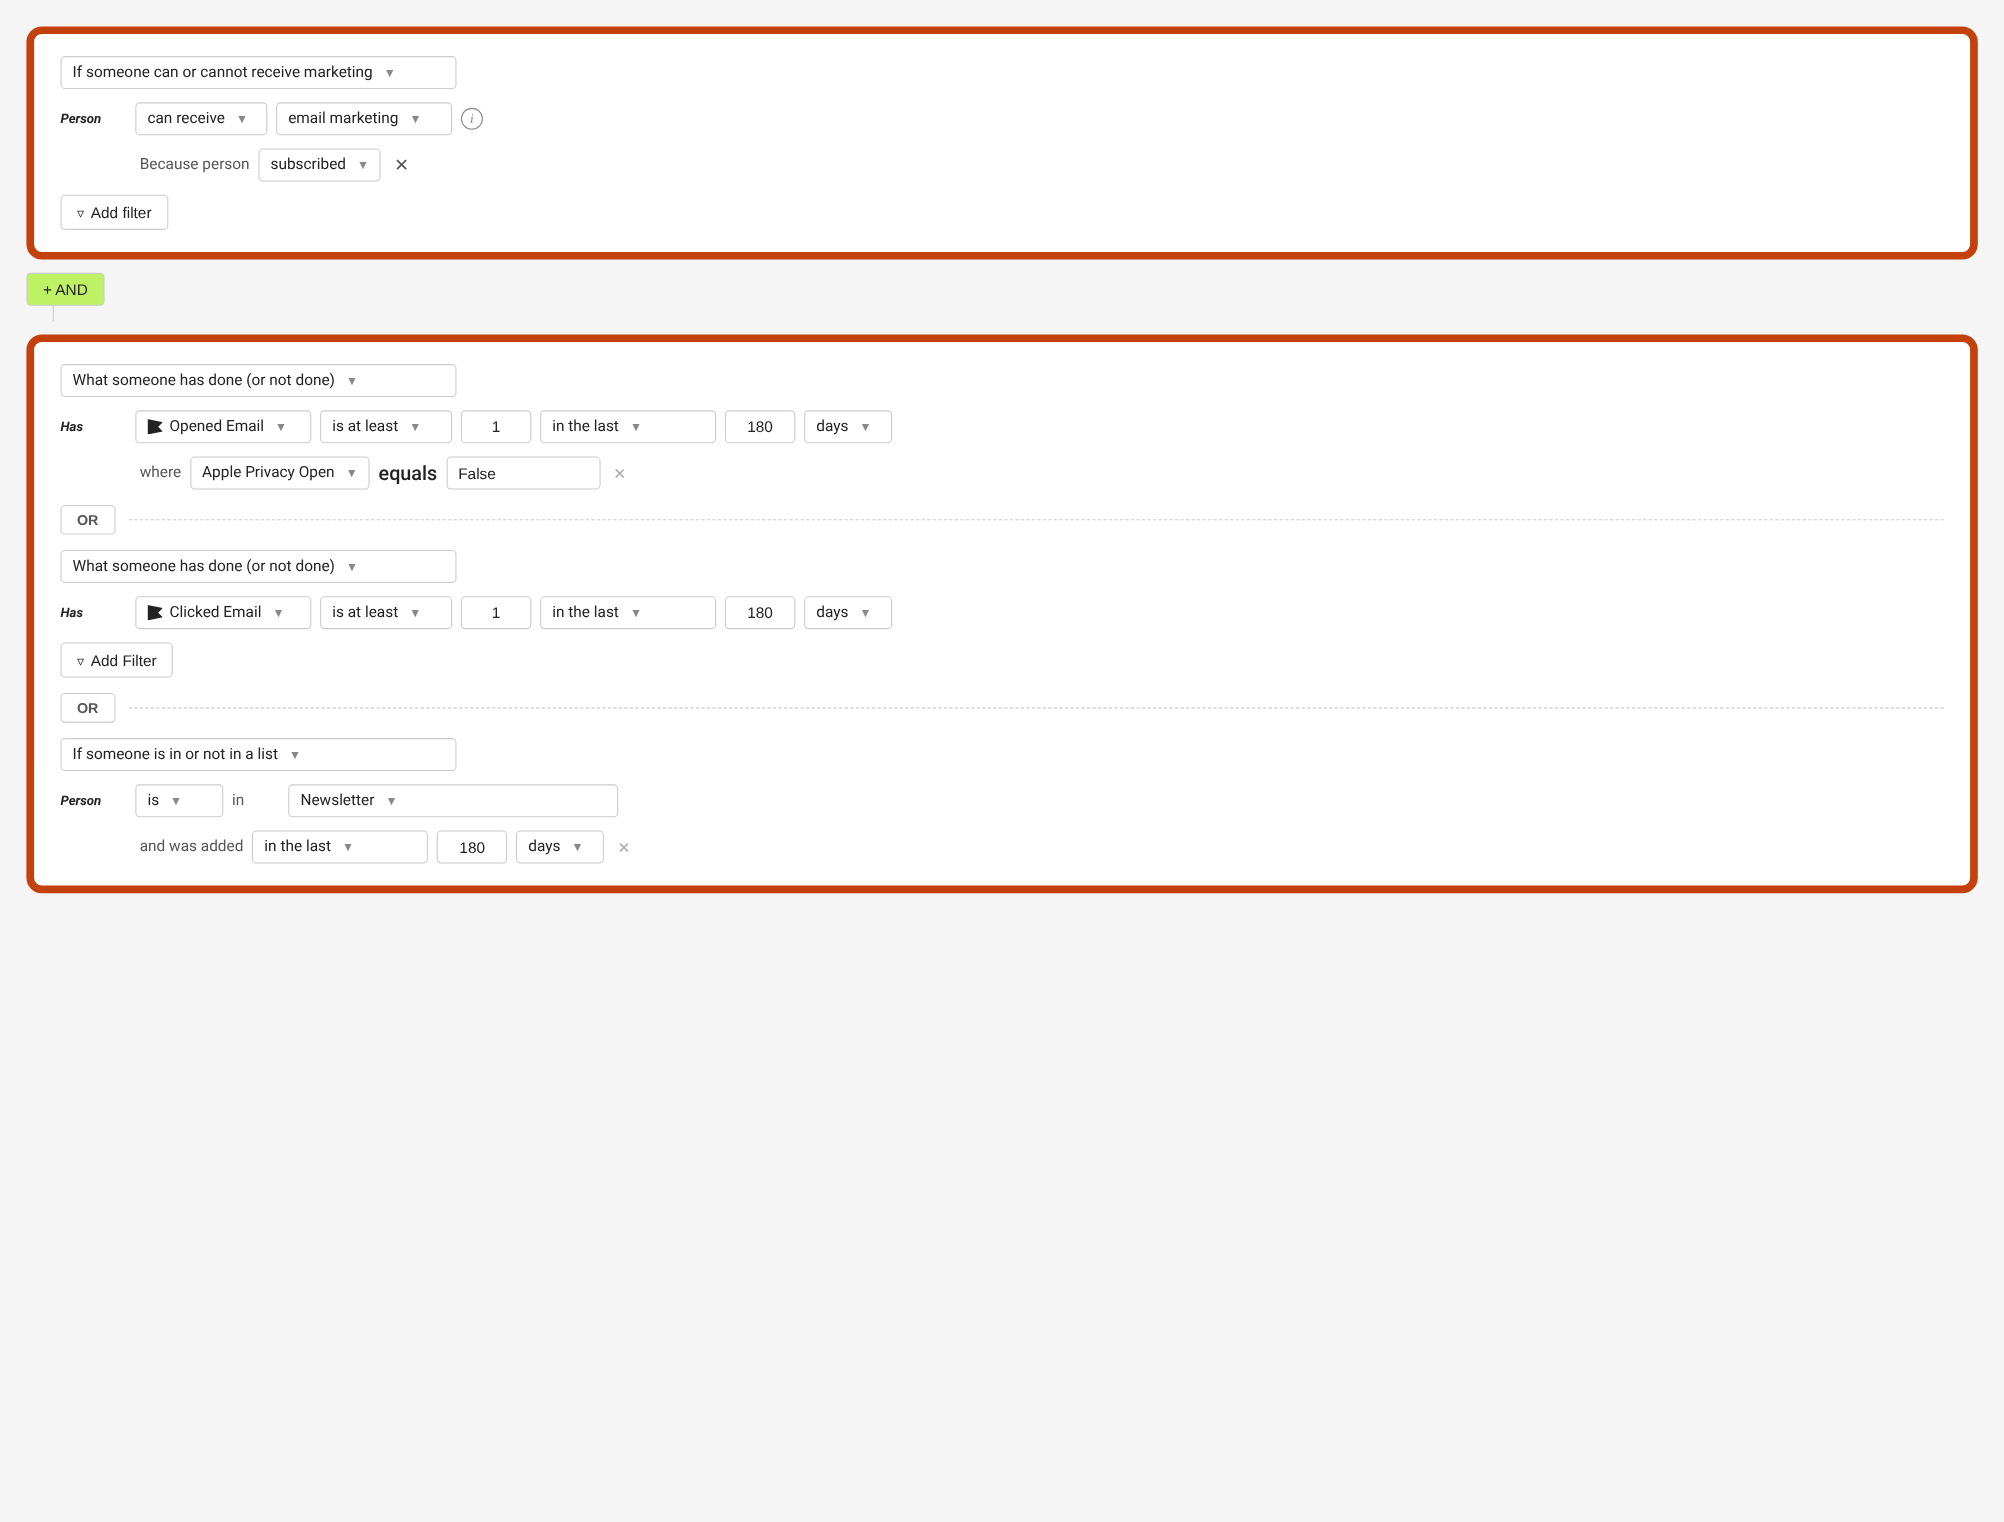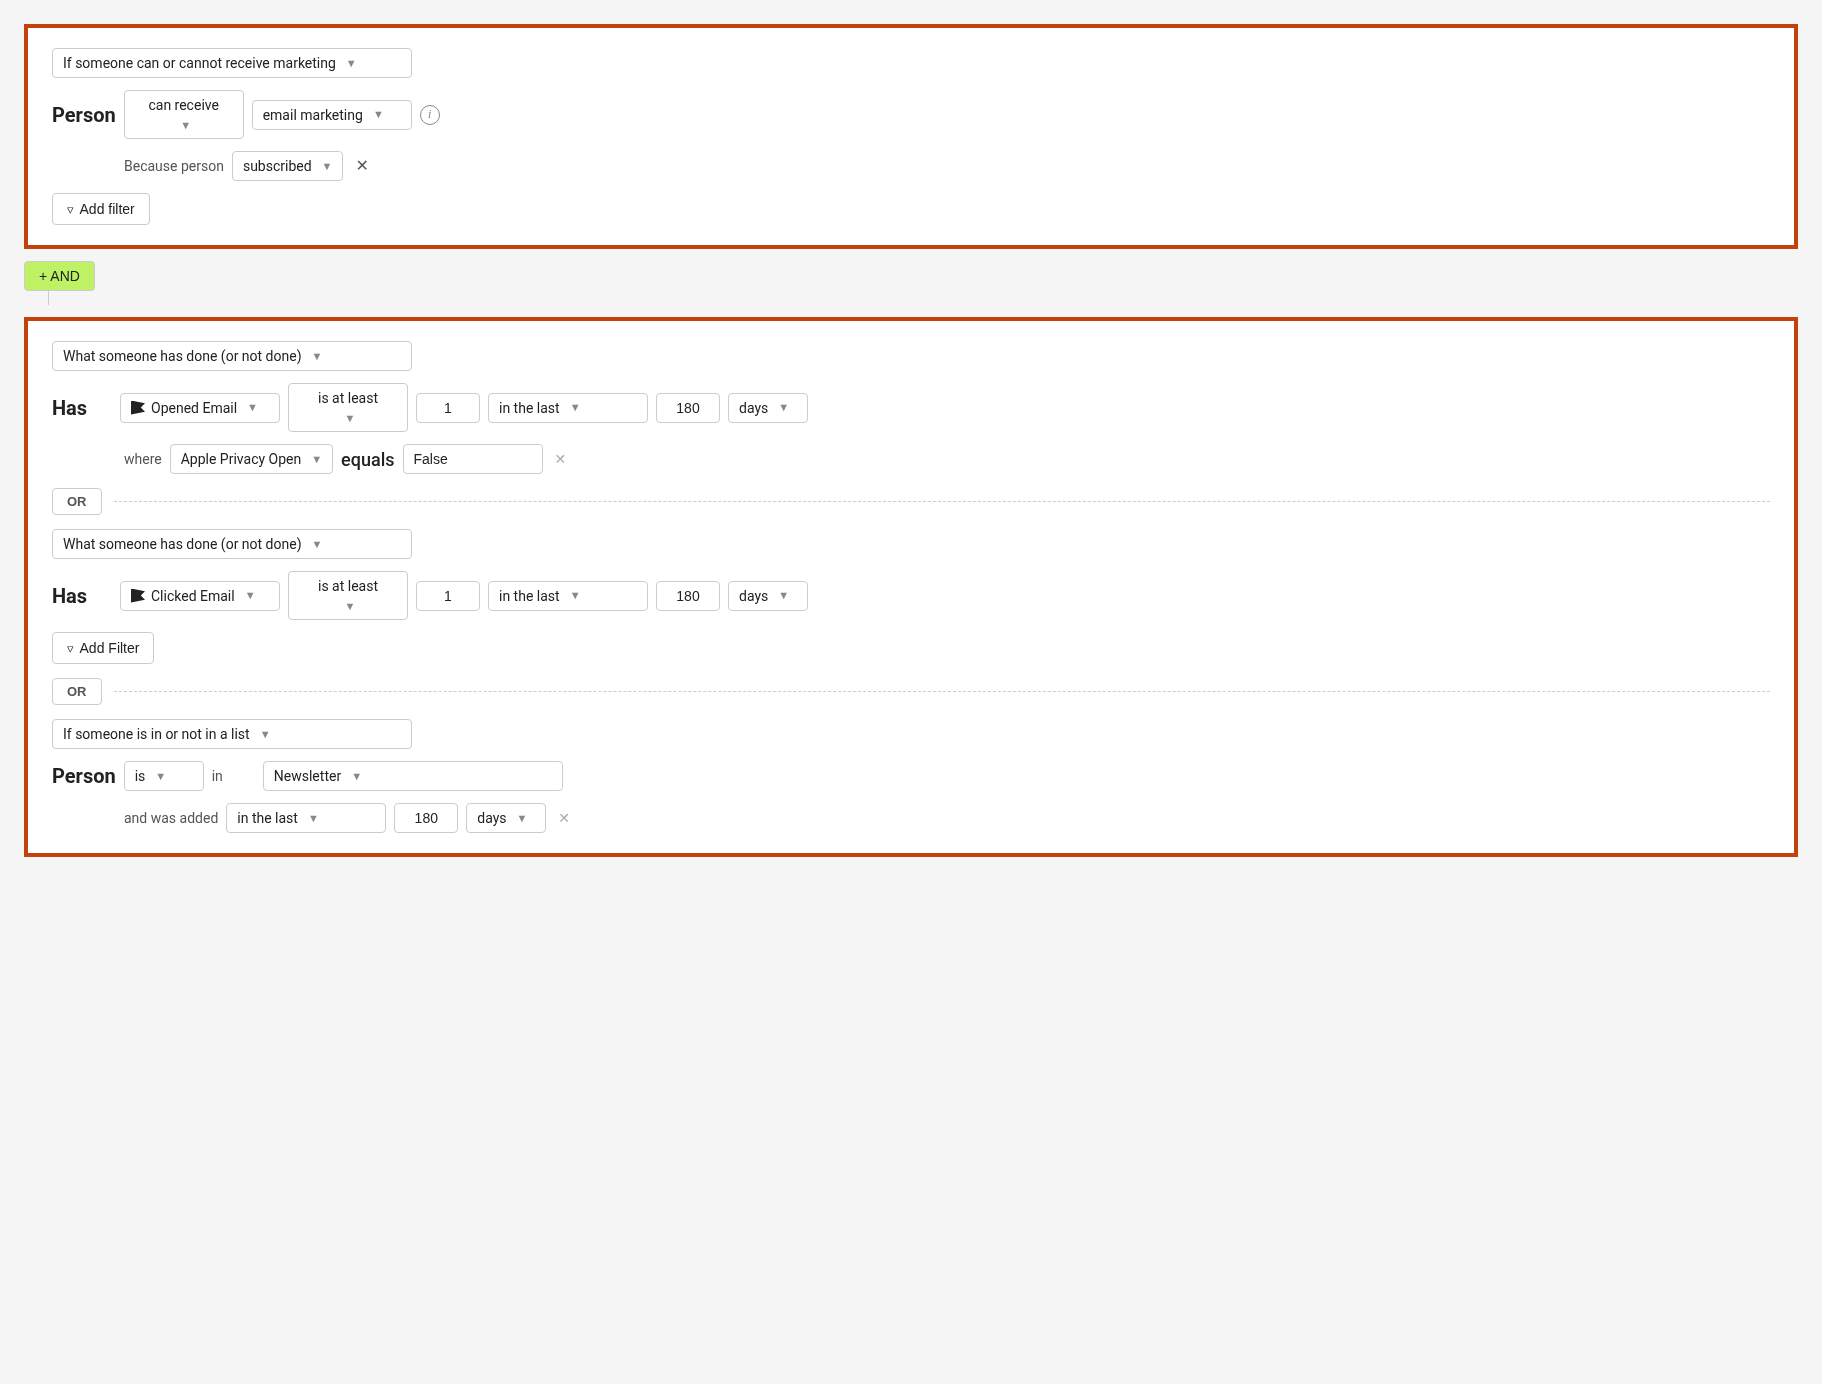--- a/index.html
+++ b/index.html
@@ -6,40 +6,41 @@
     body {
       font-family: -apple-system, BlinkMacSystemFont, 'Segoe UI', Roboto, sans-serif;
       font-size: 14px;
       background: #f5f5f5;
       padding: 24px;
       color: #222;
     }
 
     .card {
       background: #fff;
-      border: 4px solid #c2410c;
-      border-radius: 0;
+      border: 7px solid #c2410c;
+      border-radius: 14px;
       padding: 20px 24px;
       margin-bottom: 12px;
     }
 
     .row {
       display: flex;
       align-items: center;
       flex-wrap: wrap;
       gap: 8px;
       margin-bottom: 12px;
     }
 
     .row:last-child { margin-bottom: 0; }
 
     .label-bold {
       font-weight: 700;
-      font-size: 20px;
+      font-size: 12px;
       min-width: 60px;
+      font-style: italic;
     }
 
     .label-normal {
       font-size: 14px;
       color: #555;
     }
 
     select-box, .select-box {
       display: inline-flex;
       align-items: center;
@@ -63,21 +64,20 @@
     .select-box-wide {
       min-width: 360px;
     }
 
     .select-box-med {
       min-width: 160px;
     }
 
     .select-box-sm {
       min-width: 120px;
-      flex-direction: column;
     }
 
     .select-box-xs {
       min-width: 80px;
     }
 
     .input-box {
       border: 1px solid #ccc;
       border-radius: 4px;
       padding: 6px 10px;

